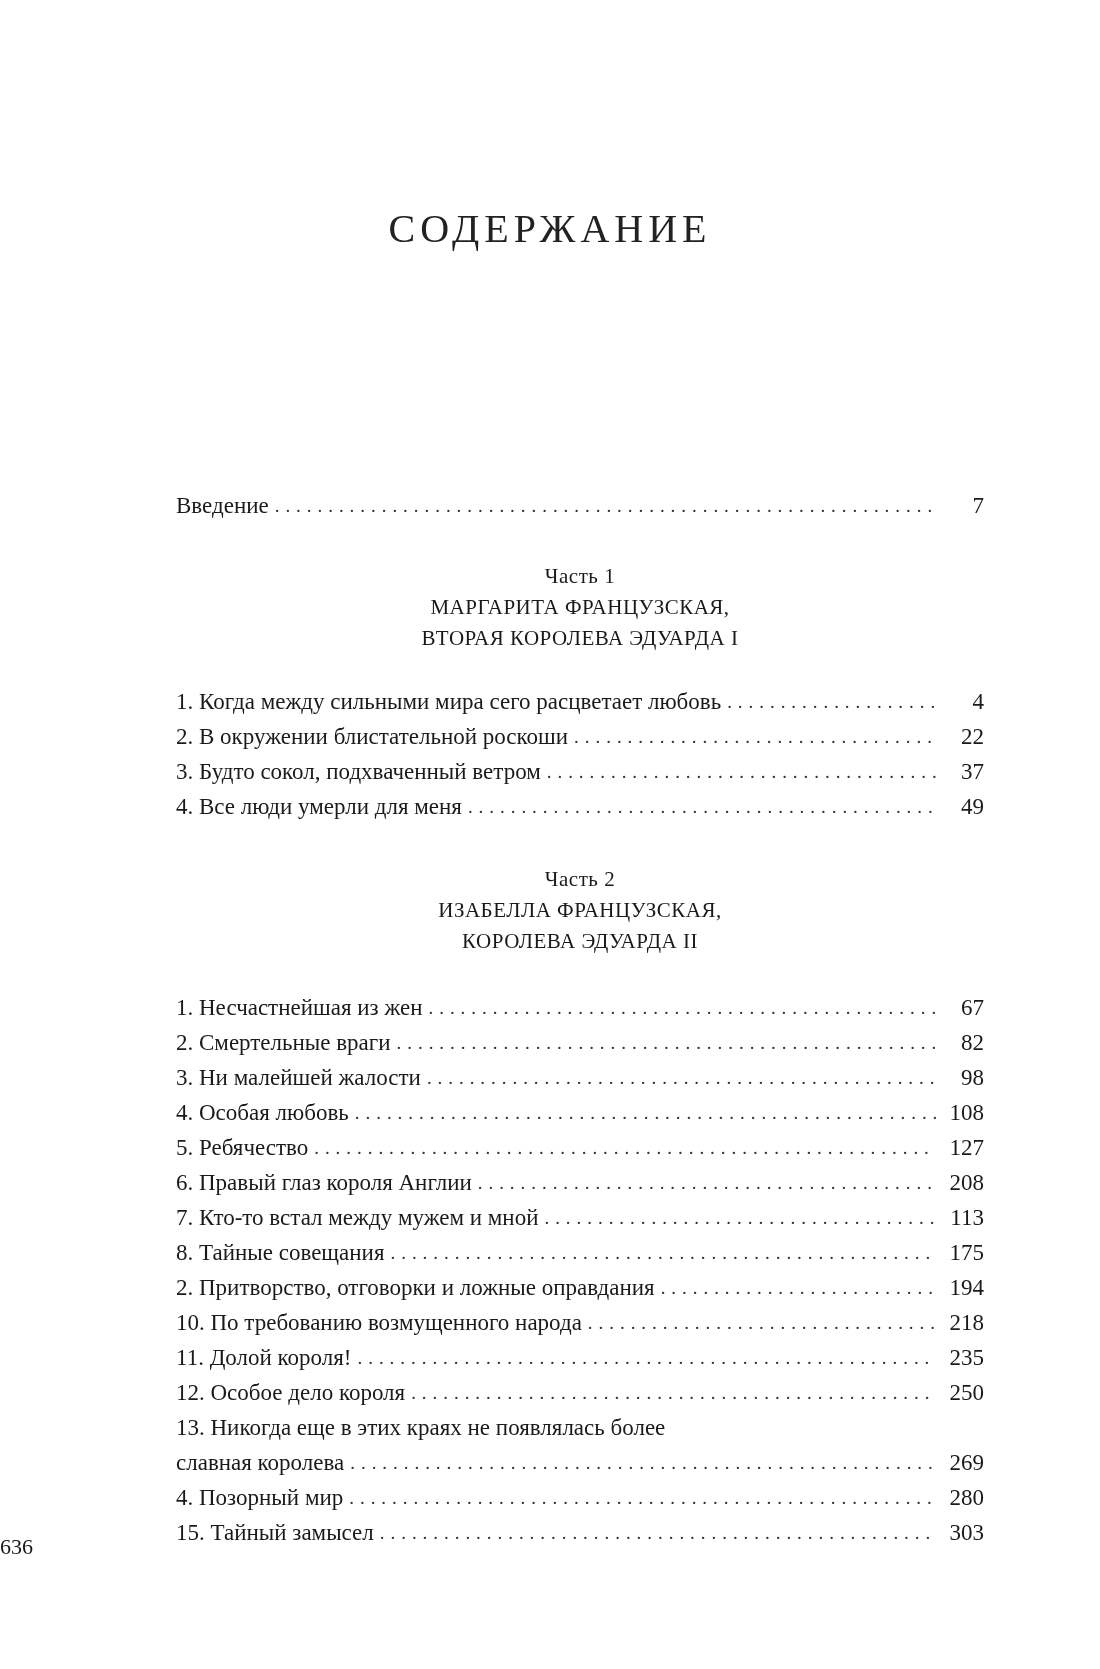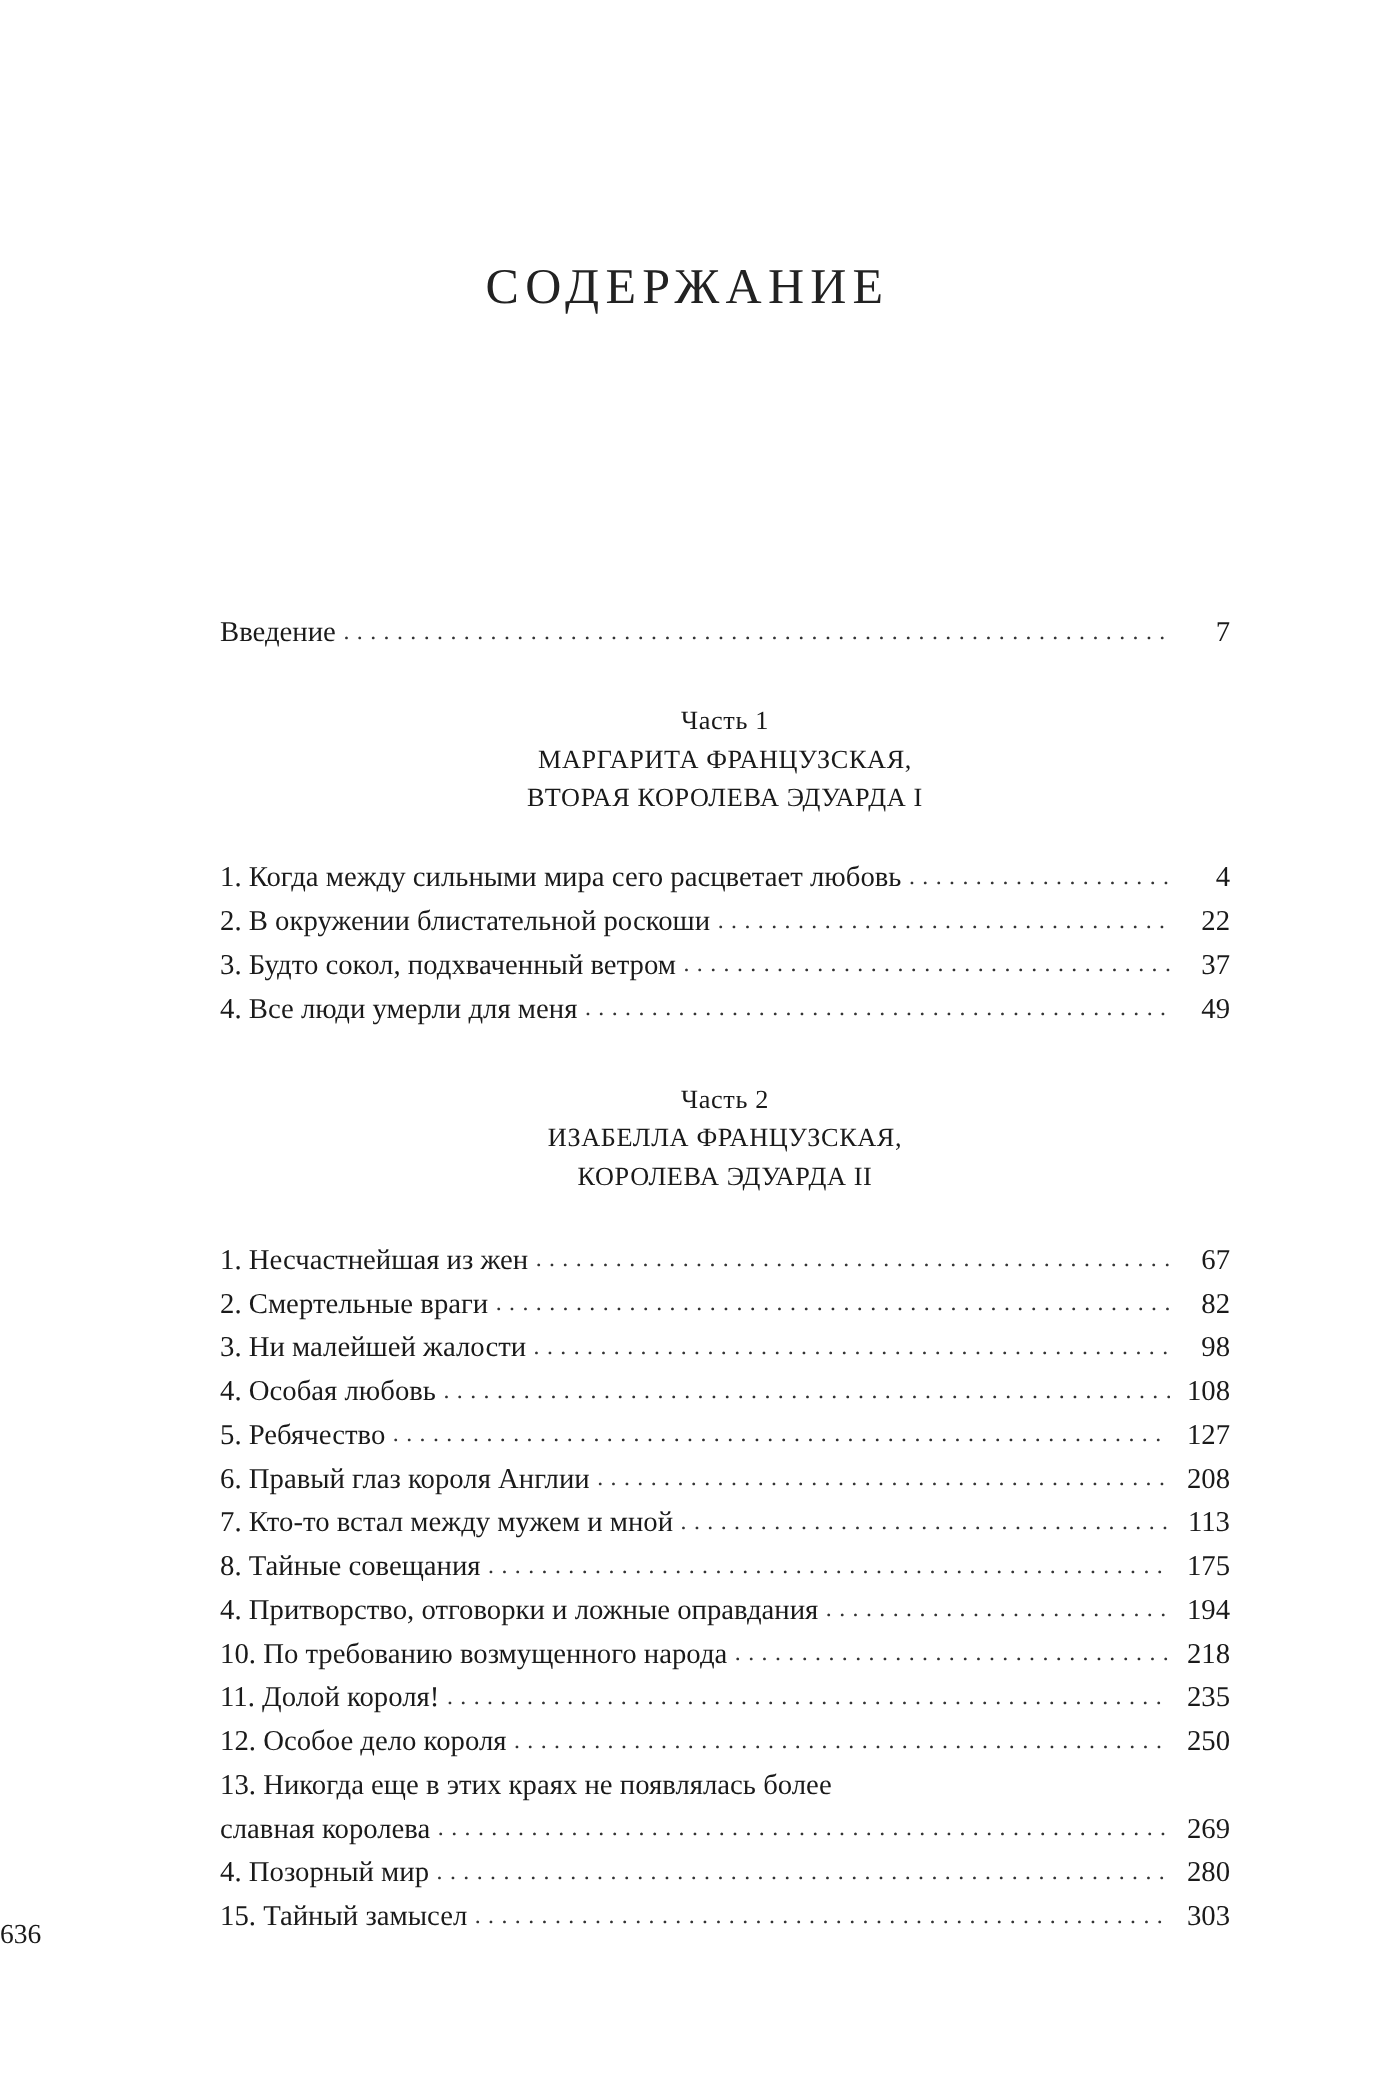--- a/index.html
+++ b/index.html
@@ -122,21 +122,21 @@
     <span class="title">7. Кто-то встал между мужем и мной</span>
     <span class="dots"></span>
     <span class="page">113</span>
   </div>
   <div class="row">
     <span class="title">8. Тайные совещания</span>
     <span class="dots"></span>
     <span class="page">175</span>
   </div>
   <div class="row">
-    <span class="title">4. Притворство, отговорки и ложные оправдания</span>
+    <span class="title">2. Притворство, отговорки и ложные оправдания</span>
     <span class="dots"></span>
     <span class="page">194</span>
   </div>
   <div class="row">
     <span class="title">10. По требованию возмущенного народа</span>
     <span class="dots"></span>
     <span class="page">218</span>
   </div>
   <div class="row">
     <span class="title">11. Долой короля!</span>

